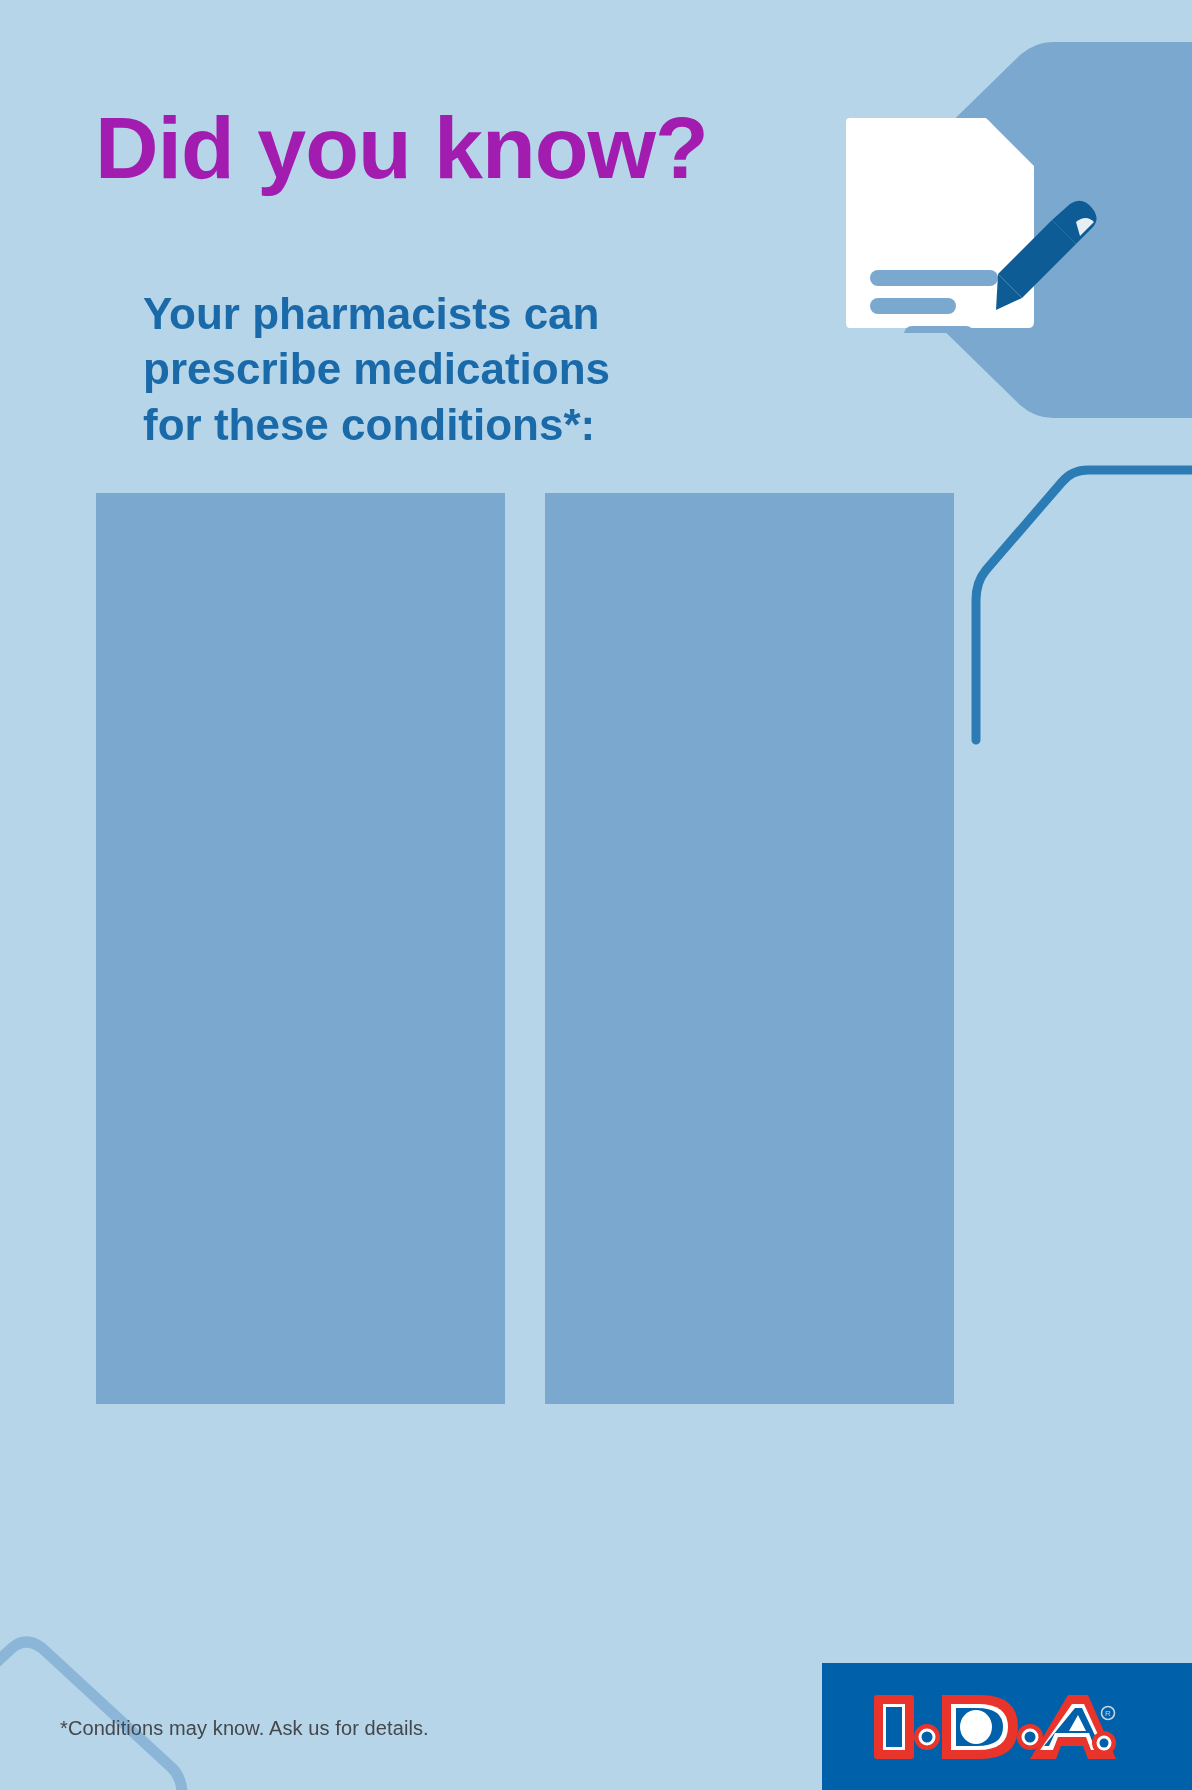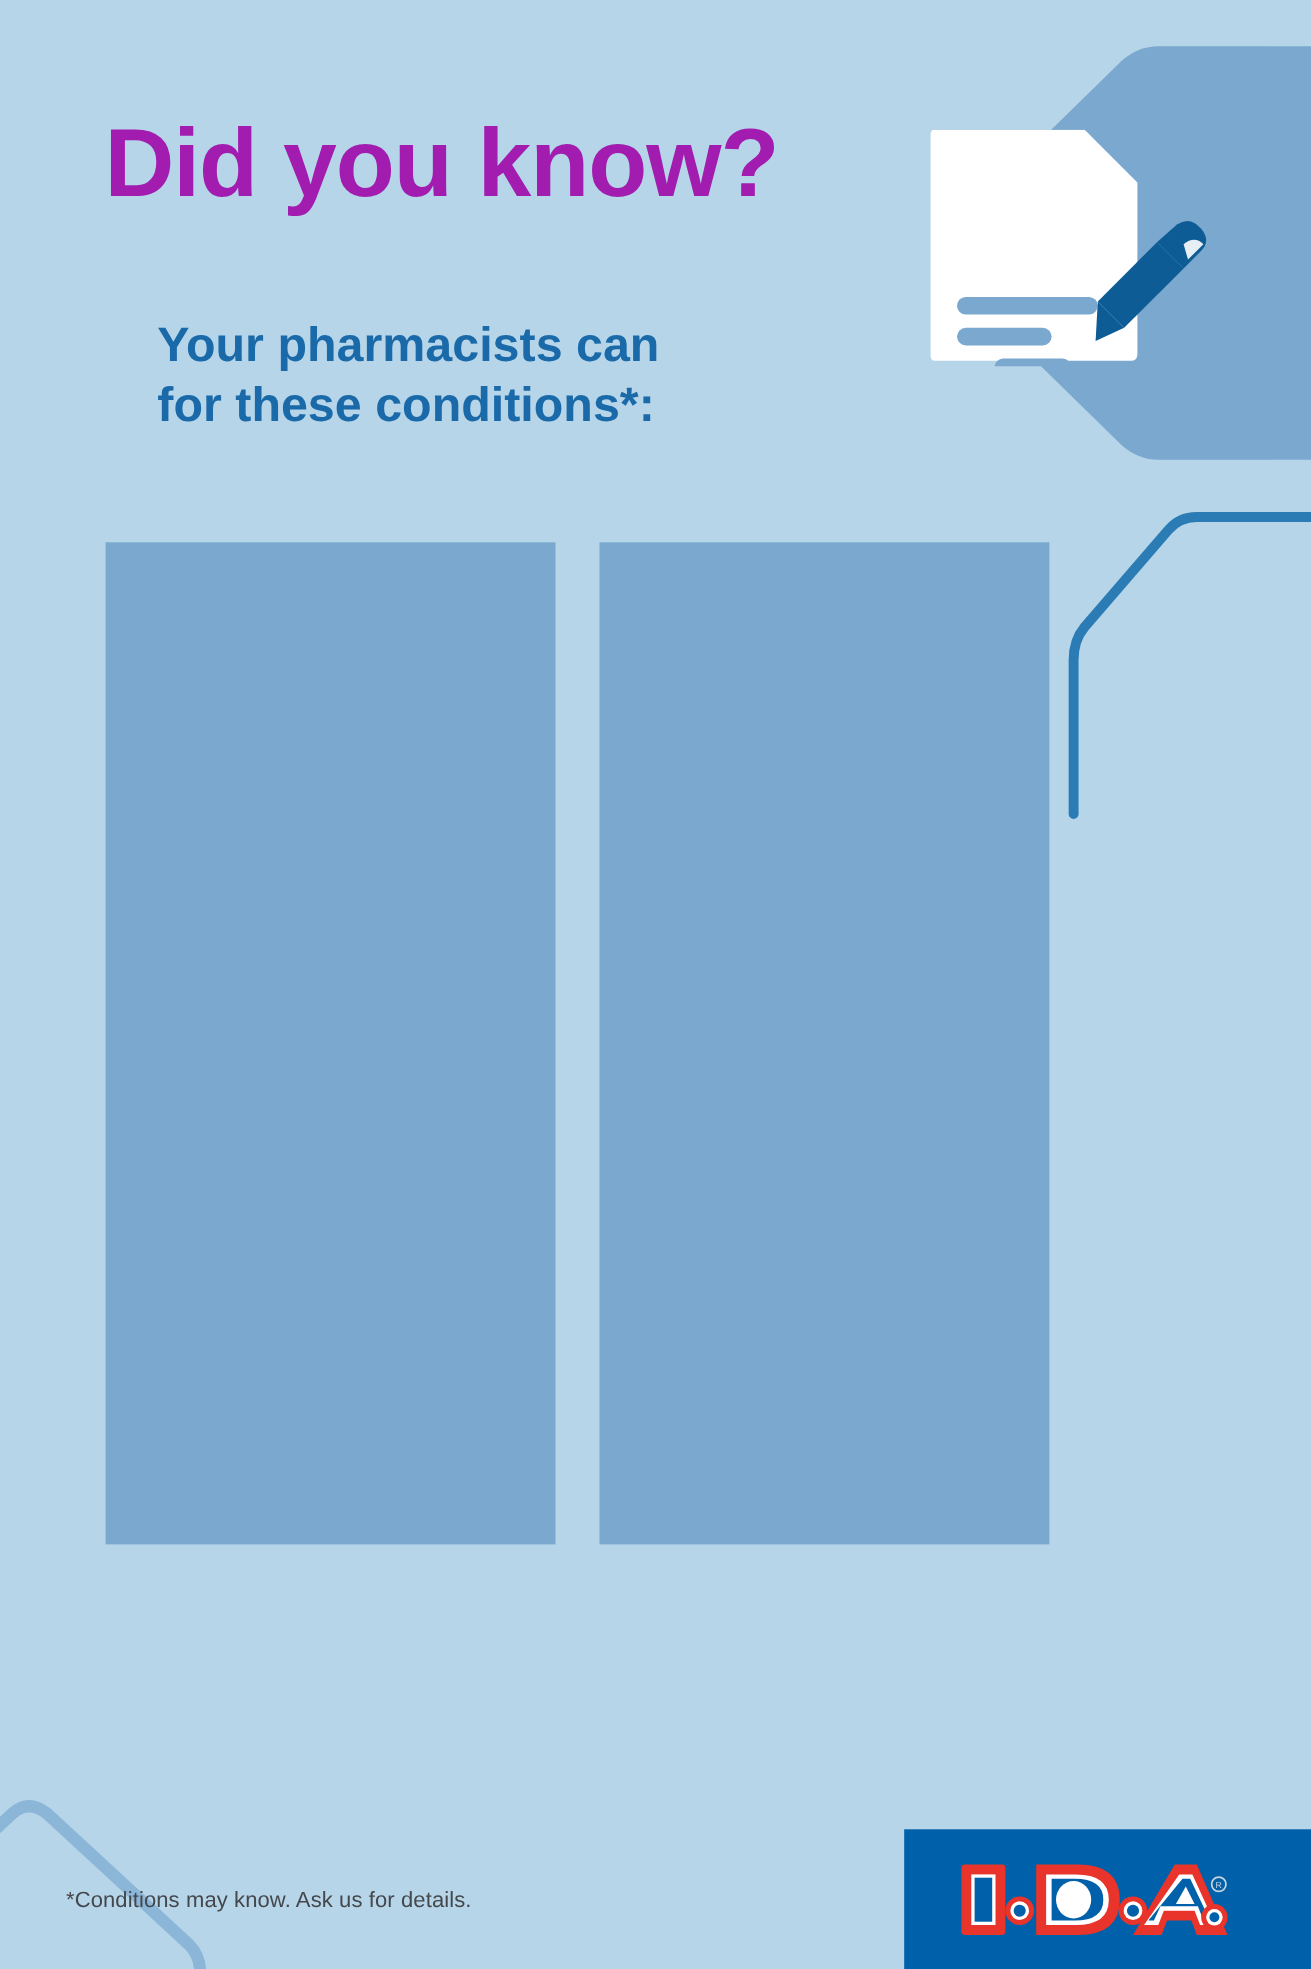--- a/index.html
+++ b/index.html
@@ -134,20 +134,21 @@
   </svg>
 
   <svg class="hex-outline-svg" style="left:-80px; top:1620px; width:420px; height:180px;" viewBox="0 0 420 180">
     <path d="M -40 150 L 92 28 Q 106 16 122 28 L 252 148 Q 262 158 262 174 L 262 260" fill="none" stroke="#8bb6d8" stroke-width="11" stroke-linejoin="round" stroke-linecap="round"></path>
   </svg>
 
   <div class="title">Did you know?</div>
 
   <div class="subtitle">
     <span class="ln">Your pharmacists can</span>
+    <span class="ln">prescribe medications</span>
     <span class="ln">for these conditions*:</span>
   </div>
 
   <div class="panel panel-left"></div>
   <div class="panel panel-right"></div>
 
   <div class="footnote">*Conditions may know. Ask us for details.</div>
 
   <div class="logo-block">
     <svg class="logo-mark" viewBox="0 0 245 72">

